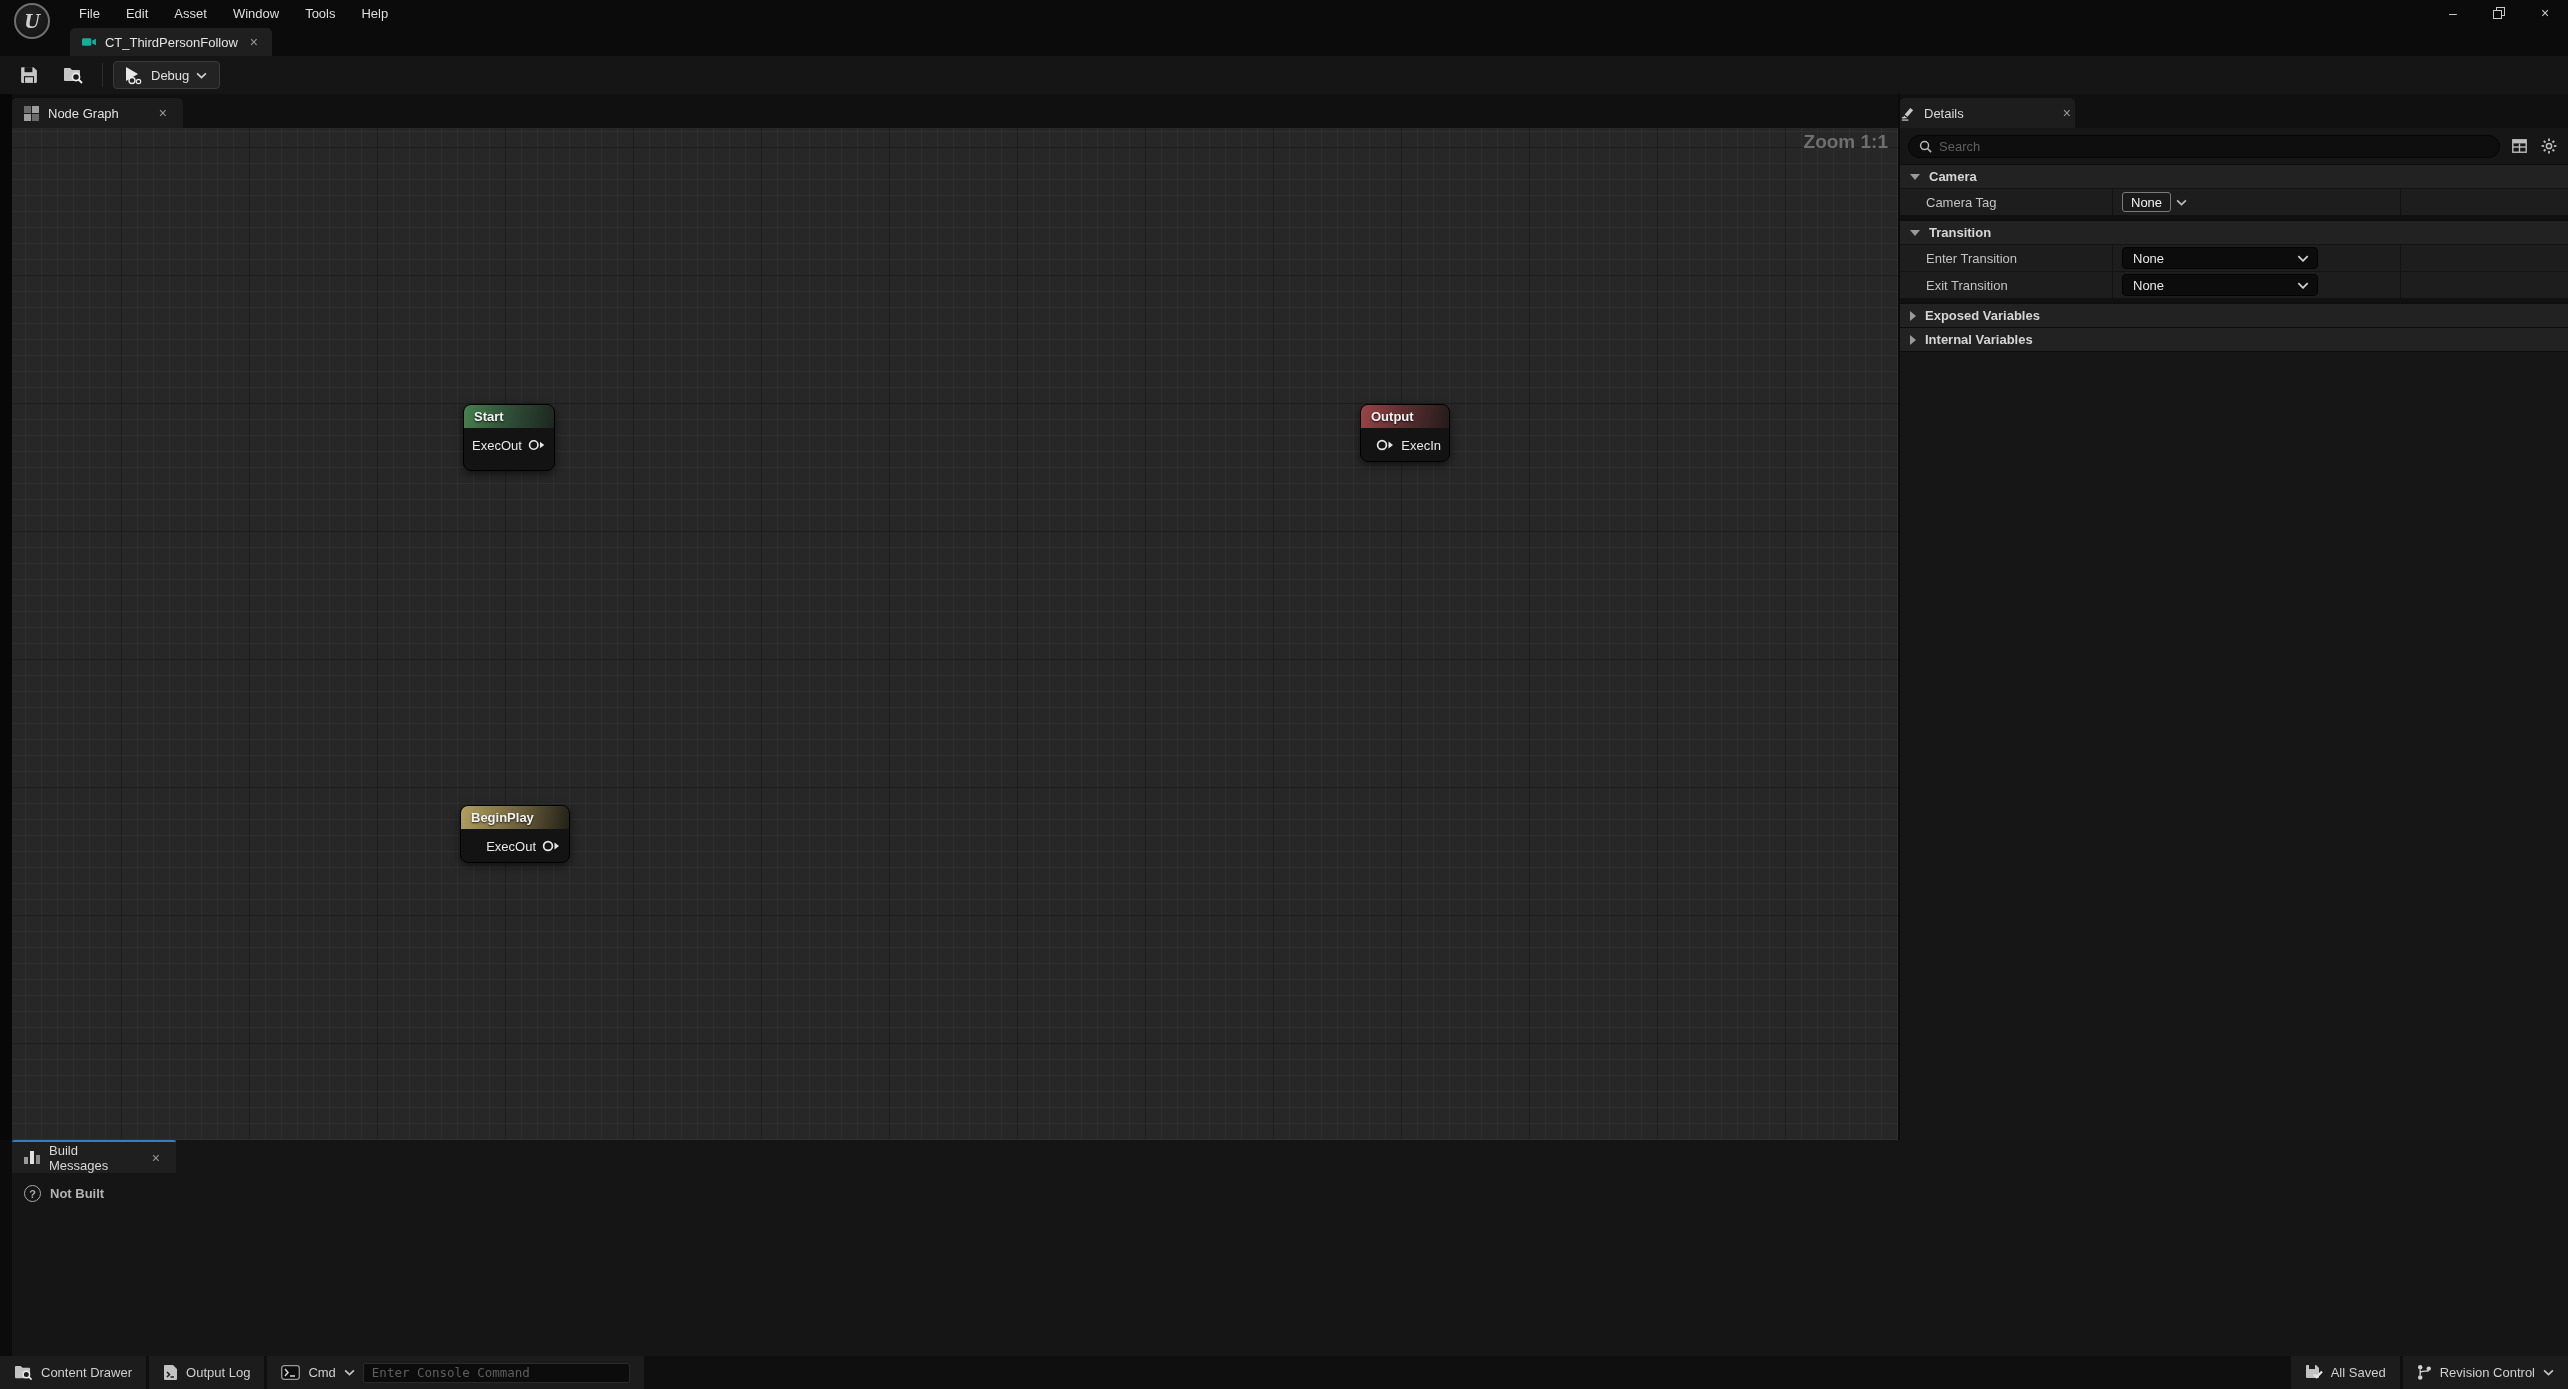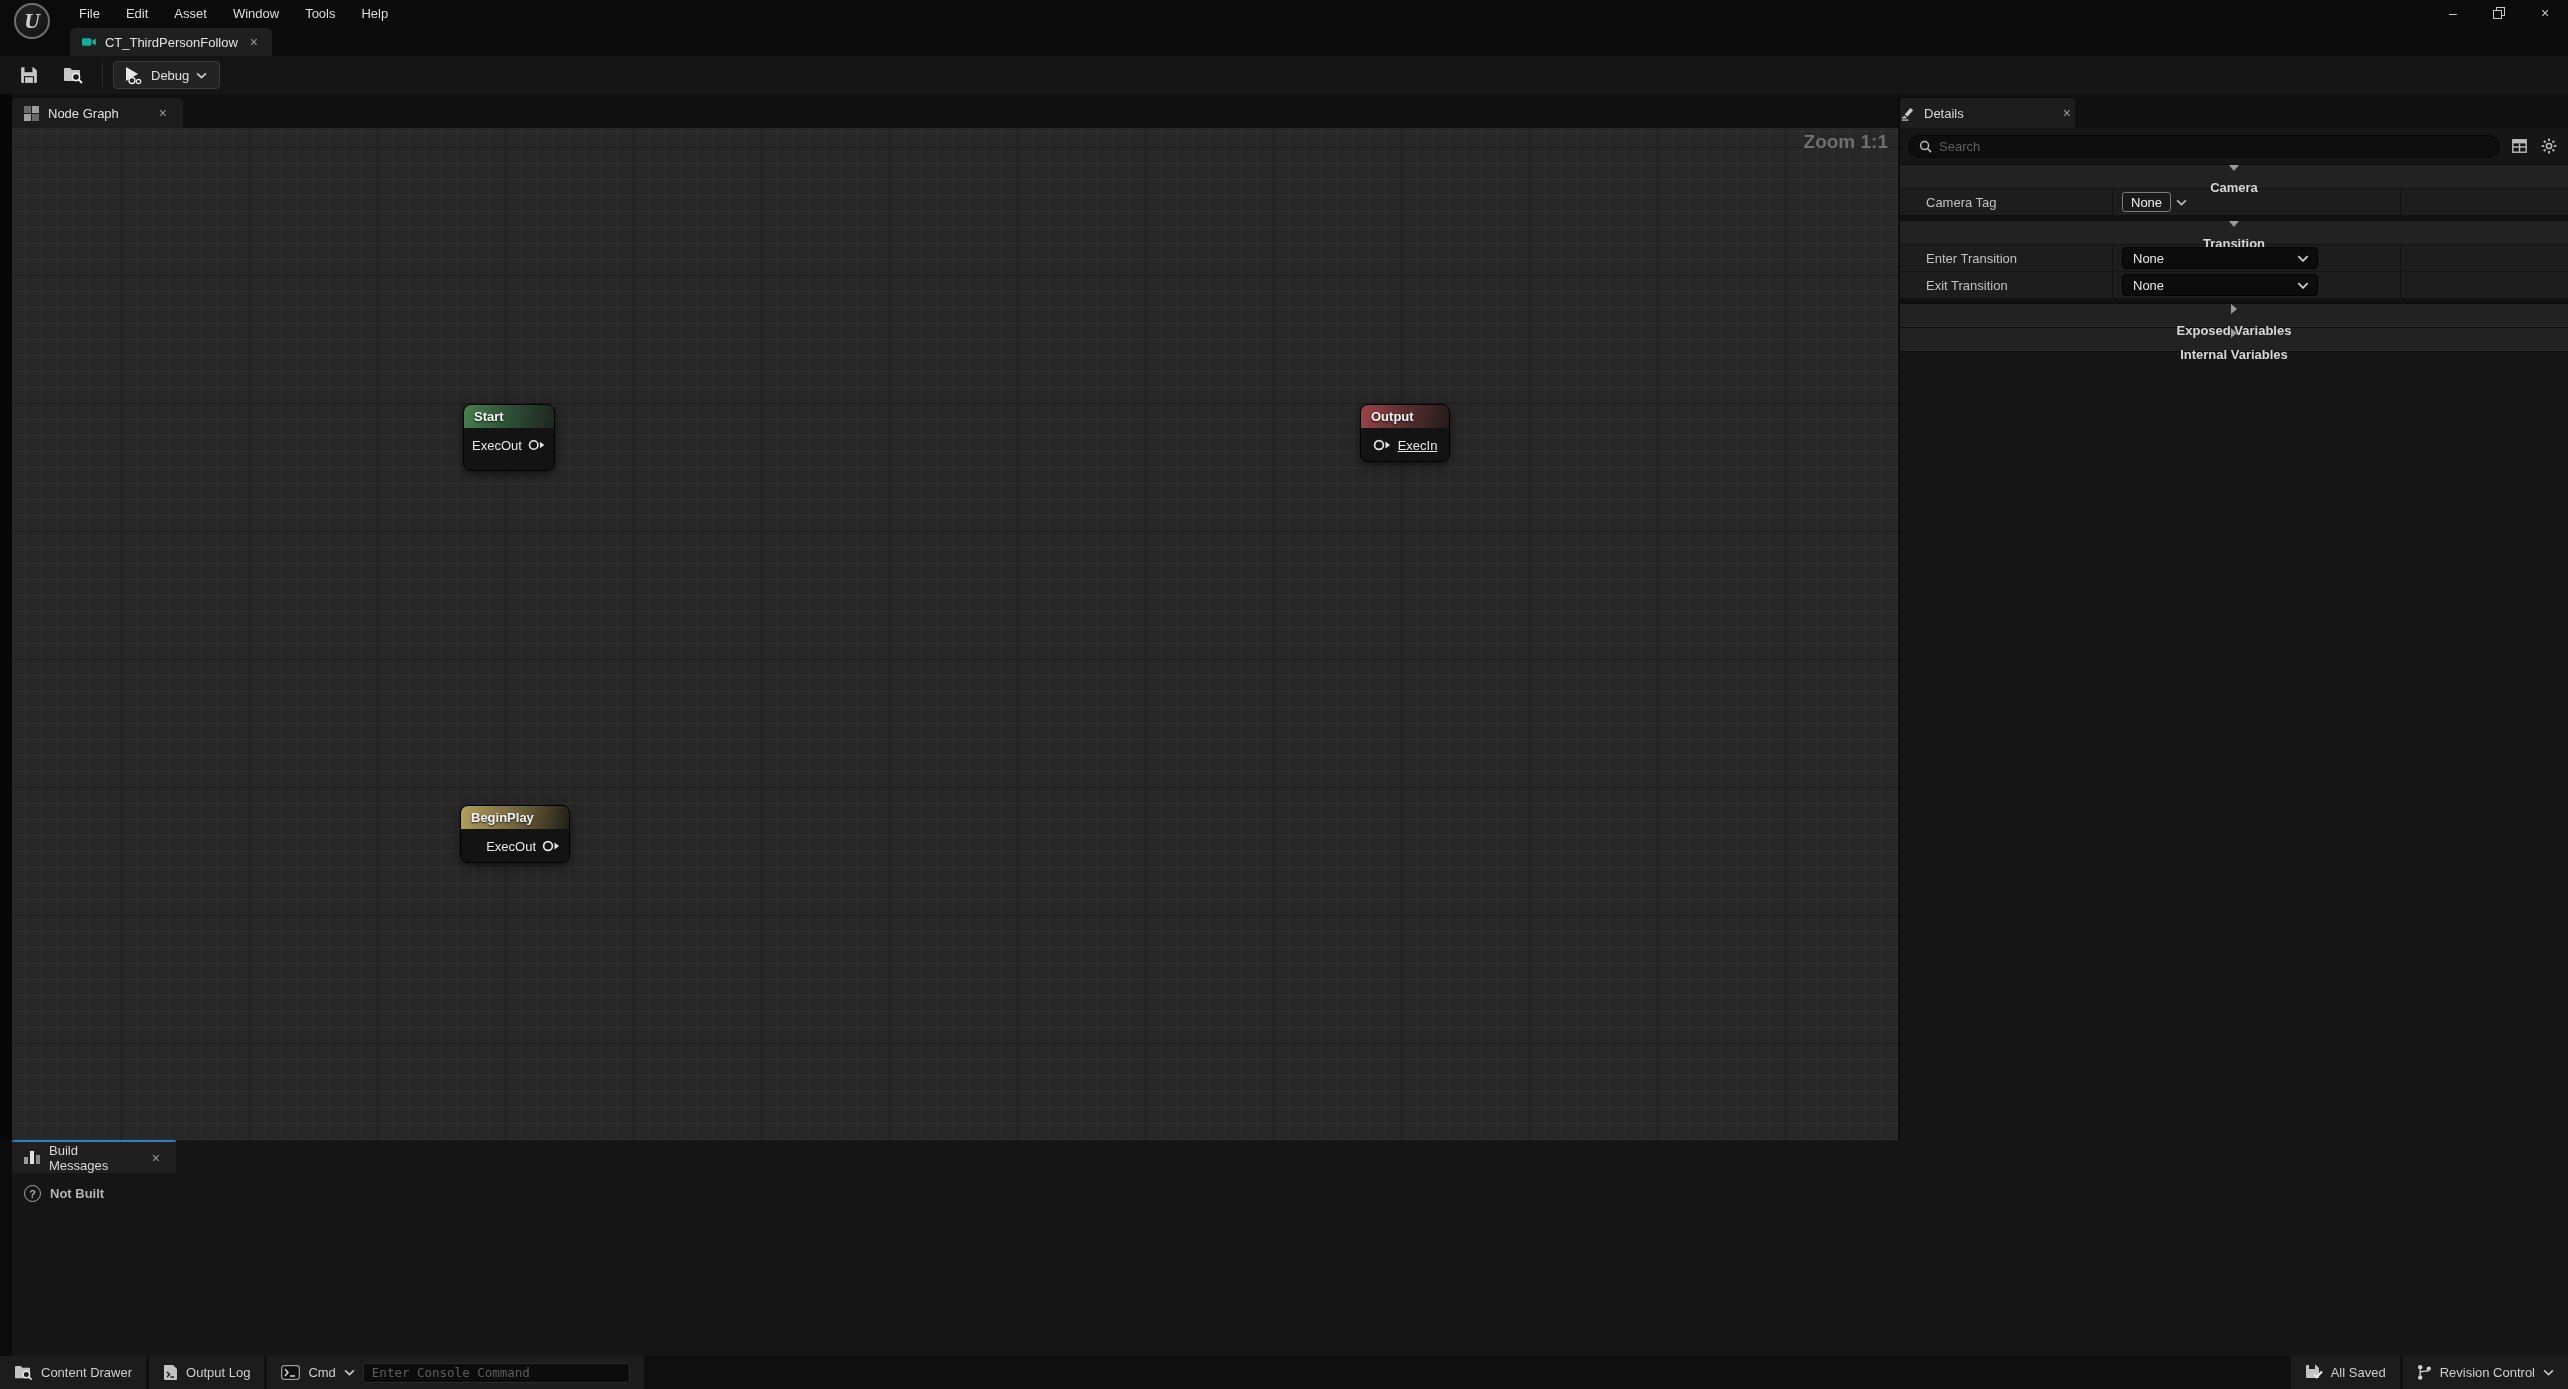--- a/index.html
+++ b/index.html
@@ -58,39 +58,39 @@
   .gnode { position:absolute; border-radius:8px; background:#121212f2; border:1px solid #000;
     box-shadow:0 3px 8px rgba(0,0,0,0.55); overflow:hidden; }
   .gnode .ghead { height:23px; display:flex; align-items:center; padding:0 10px; font-weight:bold;
     font-size:13px; color:#f2f2f2; text-shadow:0 1px 2px rgba(0,0,0,0.8); }
   .ghead.start   { background:linear-gradient(100deg, #47814d 0%, #31523a 45%, #1d261f 100%); }
   .ghead.output  { background:linear-gradient(100deg, #9c4447 0%, #5e3032 45%, #241b1b 100%); }
   .ghead.begin   { background:linear-gradient(100deg, #b2a05f 0%, #6b5f3a 55%, #221f16 100%); }
   .gnode .gbody { height:34px; display:flex; align-items:center; gap:6px; padding:0 8px;
     font-size:13px; color:#e8e8e8; }
   .gbody.out { justify-content:flex-end; }
-  .gbody.in  { justify-content:center;text-decoration:underline; }
+  .gbody.in  { justify-content:flex-end; }
 
   
   .details-panel { position:absolute; left:1900px; top:94px; width:668px; height:1046px; background:#161616; }
   .details-tabrow { position:absolute; left:0; top:0; width:100%; height:34px; background:#101010; }
   .details-tab { position:absolute; left:0; top:4px; height:30px; width:175px; background:#1d1d1d;
     border-radius:5px 5px 0 0; display:flex; align-items:center; gap:9px; padding:0 0; }
   .search-row { position:absolute; left:0; top:34px; width:100%; height:36px; display:flex; align-items:center;
     padding:0 8px; gap:8px; background:#161616; }
   .search-pill { flex:1; height:23px; background:#0e0e0e; border:1px solid #050505; border-radius:12px;
     display:flex; align-items:center; padding:0 10px; gap:7px; }
   .search-pill input { flex:1; background:transparent; border:none; outline:none; color:#cfcfcf;
     font-family:"Liberation Sans",sans-serif; font-size:13px; }
   .search-pill input::placeholder { color:#5f5f5f; }
   .mini-icon-btn { width:22px; height:22px; display:flex; align-items:center; justify-content:center; border-radius:3px; }
 
   .props { position:absolute; left:0; top:70px; width:100%; }
   .cat-header { height:24px; background:#222222; display:flex; align-items:center; gap:9px; padding:0 10px;
-    border-top:1px solid #0d0d0d;flex-direction:column; }
+    border-top:1px solid #0d0d0d; }
   .cat-title { font-weight:bold; color:#d6d6d6; }
   .tri-down { width:0; height:0; border-left:5px solid transparent; border-right:5px solid transparent;
     border-top:6px solid #9a9a9a; }
   .tri-right { width:0; height:0; border-top:5px solid transparent; border-bottom:5px solid transparent;
     border-left:6px solid #9a9a9a; }
   .prop-row { height:27px; background:#1d1d1d; border-top:1px solid #141414; display:grid;
     grid-template-columns:212px 289px 1fr; }
   .prop-name { display:flex; align-items:center; padding-left:26px; color:#c2c2c2; }
   .prop-value { display:flex; align-items:center; padding-left:9px; gap:5px;
     border-left:1px solid #111; border-right:1px solid #111; }

